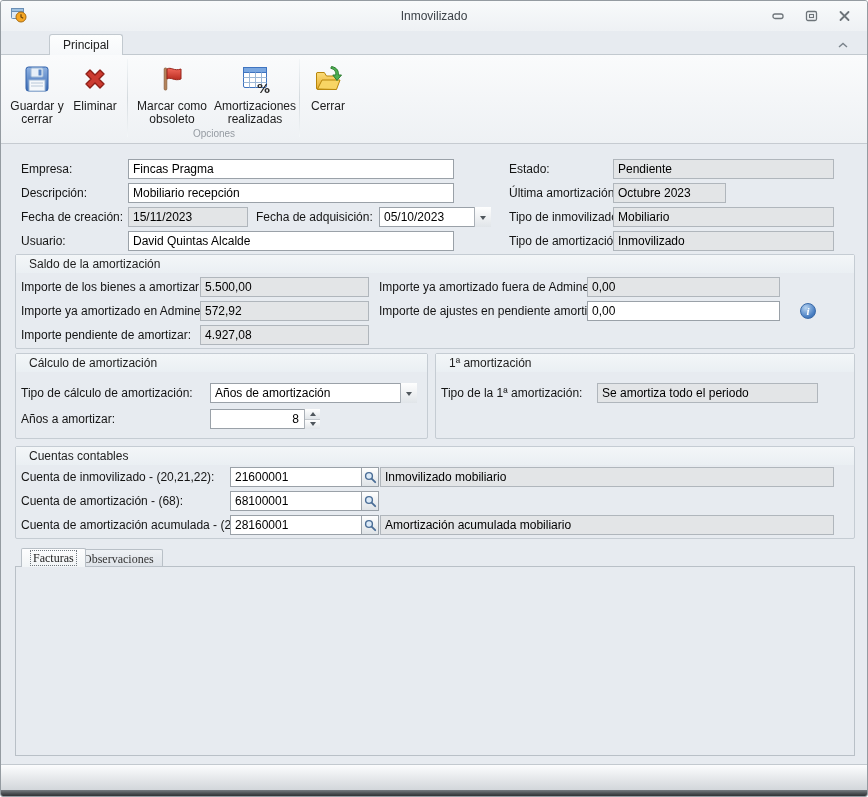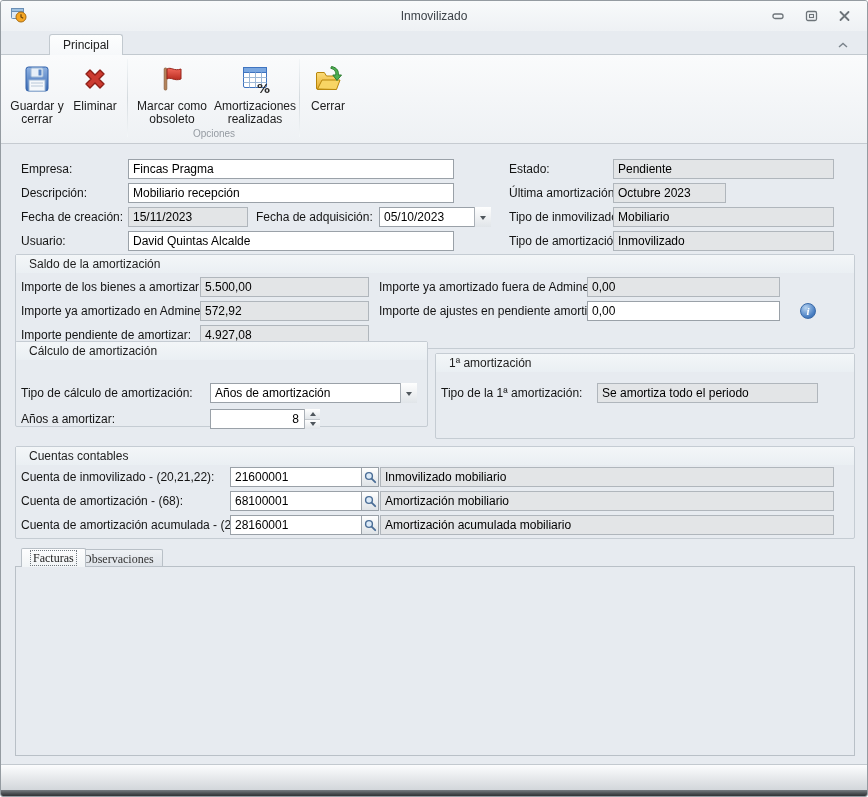--- a/index.html
+++ b/index.html
@@ -264,21 +264,21 @@
   <div class="fld ro" style="left:199px;top:300px;width:169px;">572,92</div>
   <div class="flabel" style="left:378px;top:303px;">Importe de ajustes en pendiente amortizar:</div>
   <input class="fld" style="left: 586px; top: 300px; width: 193px;" value="0,00">
   <div class="info-badge" style="left:799px;top:302px;">
       <span>i</span>
     </div>
 
   <div class="flabel" style="left:20px;top:327px;">Importe pendiente de amortizar:</div>
   <div class="fld ro" style="left:199px;top:324px;width:169px;">4.927,08</div>
 
-  <div class="group" style="left:14px;top:340px;width:413px;height:86px;">
+  <div class="group" style="left:14px;top:352px;width:413px;height:86px;">
     <div class="gcaption">Cálculo de amortización</div>
   </div>
   <div class="flabel" style="left:20px;top:385px;">Tipo de cálculo de amortización:</div>
   <div class="wrap" style="left:209px;top:382px;width:207px;height:20px;">
     <input class="fld" style="left: 0px; top: 0px; width: 207px; padding-right: 20px;" value="Años de amortización">
     <span class="combo-btn">
         <i class="tri-down"></i>
       </span>
   </div>
   <div class="flabel" style="left:20px;top:411px;">Años a amortizar:</div>
@@ -314,21 +314,20 @@
   <div class="fld ro" style="left:379px;top:466px;width:454px;">Inmovilizado mobiliario</div>
 
   <div class="flabel" style="left:20px;top:493px;">Cuenta de amortización - (68):</div>
   <input class="fld" style="left: 229px; top: 490px; width: 132px;" value="68100001">
   <span class="lupa-btn" style="left:360px;top:490px;">
     <svg width="13" height="13">
         <circle cx="5" cy="5" r="3.4" fill="#dceaf7" stroke="#4a6d96" stroke-width="1.4"></circle>
         <line x1="7.6" y1="7.6" x2="11.2" y2="11.2" stroke="#4a6d96" stroke-width="1.8" stroke-linecap="round"></line>
       </svg>
   </span>
-  <div class="fld ro" style="left:379px;top:490px;width:454px;">Amortización mobiliario</div>
 
   <div class="flabel" style="left:20px;top:517px;">Cuenta de amortización acumulada - (28):</div>
   <input class="fld" style="left: 229px; top: 514px; width: 148px;" value="28160001">
   <span class="lupa-btn" style="left:360px;top:514px;">
     <svg width="13" height="13">
         <circle cx="5" cy="5" r="3.4" fill="#dceaf7" stroke="#4a6d96" stroke-width="1.4"></circle>
         <line x1="7.6" y1="7.6" x2="11.2" y2="11.2" stroke="#4a6d96" stroke-width="1.8" stroke-linecap="round"></line>
       </svg>
   </span>
   <div class="fld ro" style="left:379px;top:514px;width:454px;">Amortización acumulada mobiliario</div>

